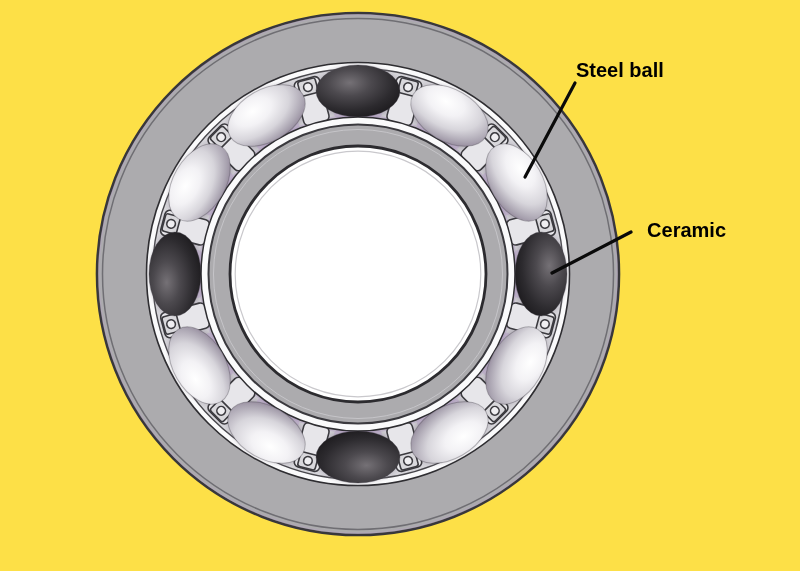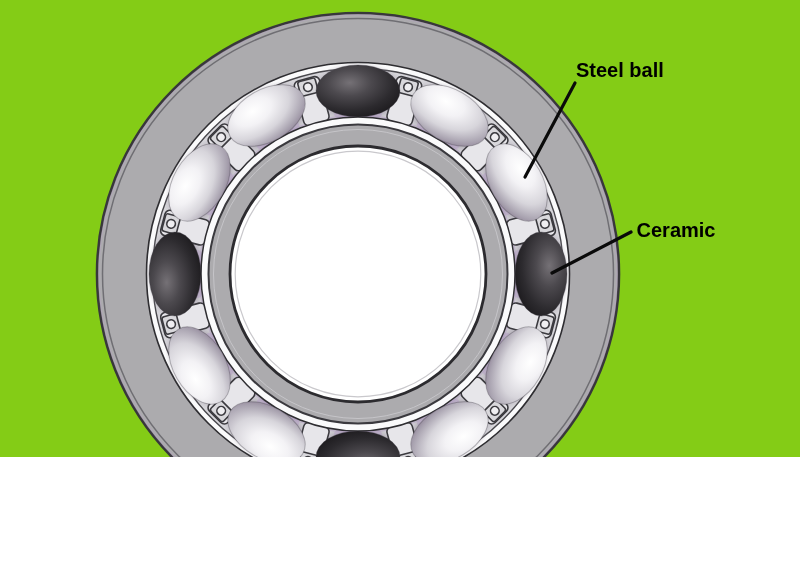--- a/index.html
+++ b/index.html
@@ -1,17 +1,17 @@
 <!DOCTYPE html>
 <html><head>
 <meta charset="utf-8">
 <style>
   html,body{margin:0;padding:0;}
   body{font-family:"Liberation Sans",sans-serif;background:#ffffff;}
-  .stage{position:relative;width:800px;height:457px;background:#84cc16;overflow:hidden;}
+  .stage{position:relative;width:800px;height:571px;background:#fde047;overflow:hidden;}
   .stage svg{position:absolute;left:0;top:0;}
   .callout{position:absolute;font-weight:700;font-size:20px;line-height:24px;color:#000;white-space:nowrap;}
   .callout.center{text-align:center;white-space:normal;}
 </style>
 </head>
 <body>
 
 <div class="stage">
 
   <svg width="800" height="571" viewBox="0 0 800 571">
@@ -204,17 +204,17 @@
           <ellipse cx="358" cy="91" rx="42" ry="26" fill="url(#grad-steel)" stroke="#3f3d44" stroke-opacity="0.35" stroke-width="1"></ellipse>
         </g>
       </g>
 
     <line x1="575" y1="83" x2="525" y2="177" stroke-width="3.2" stroke-linecap="round" stroke="#0a0a0a"></line>
     <line x1="631" y1="232" x2="552" y2="273" stroke-width="3.2" stroke-linecap="round" stroke="#0a0a0a"></line>
   </svg>
 
   <div class="callout" style="left: 576px; top: 58px; color: rgb(0, 0, 0);">Steel ball</div>
 
-  <div class="callout center" style="left: 626px; top: 218px; width: 100px; color: rgb(0, 0, 0);">
+  <div class="callout center" style="left: 626px; top: 218px; width: 100px; color: rgb(0, 0, 0); text-align: right;">
     <div>Ceramic</div>
   </div>
 
 </div>
 
 </body></html>

